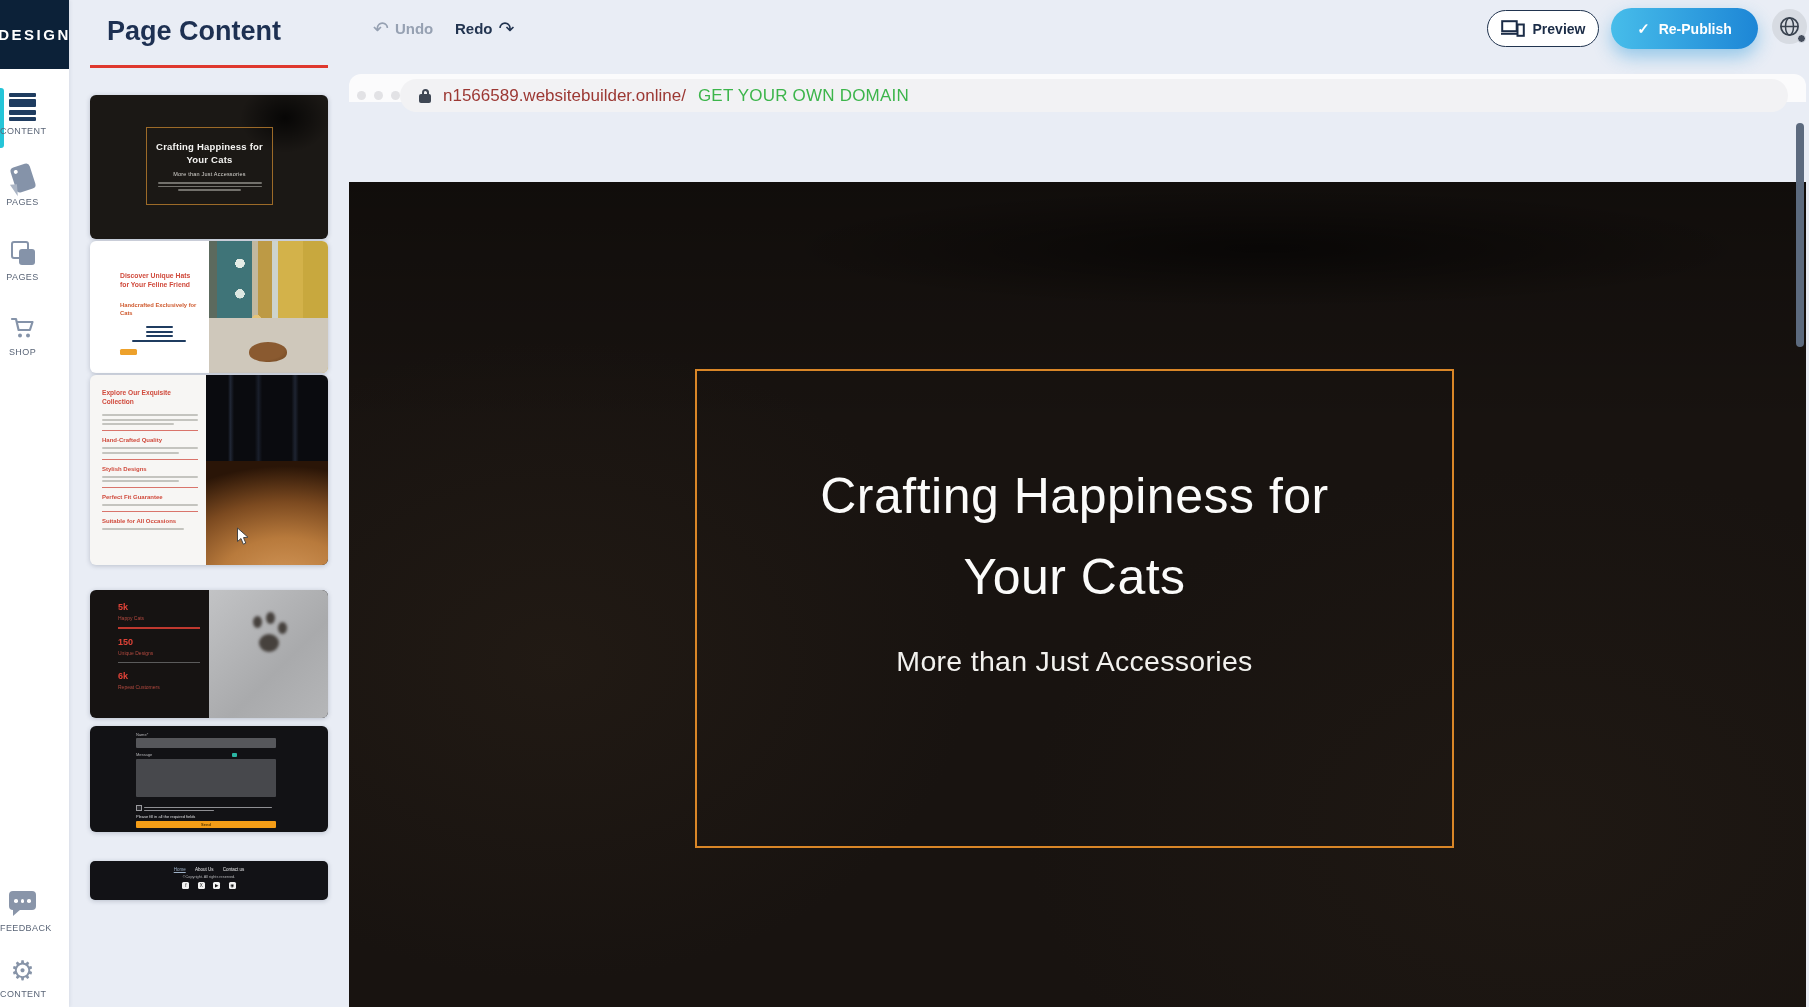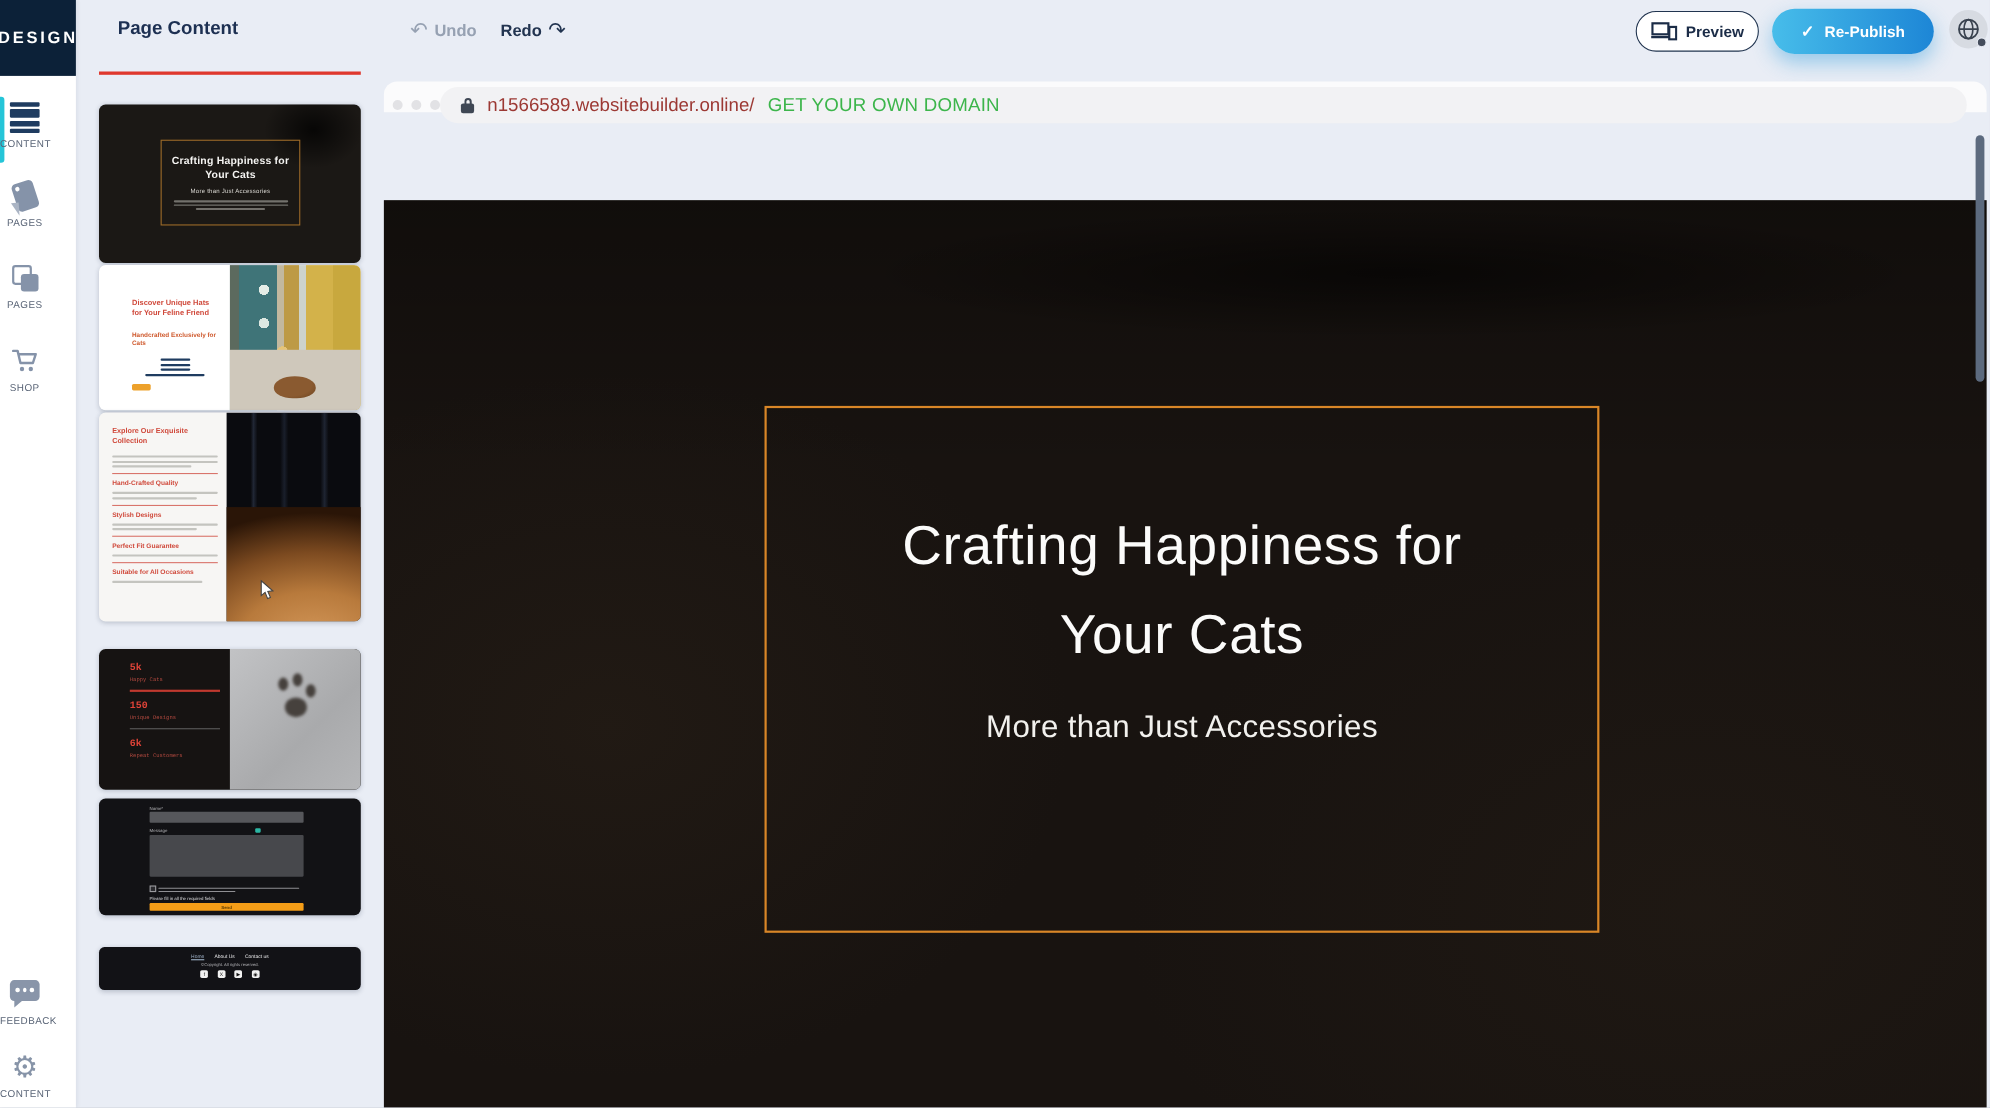--- a/index.html
+++ b/index.html
@@ -22,21 +22,21 @@
   .pages-ic{position:relative;width:24px;height:24px;}
   .pages-ic .pg-back{position:absolute;left:0;top:0;width:14px;height:14px;border:2.5px solid #8593a9;border-radius:3px;background:#fff;}
   .pages-ic .pg-front{position:absolute;right:0;bottom:0;width:16px;height:16px;border-radius:3px;background:#8593a9;}
   .bubble{position:relative;width:27px;height:19px;background:#8995a9;border-radius:4px;}
   .bubble::after{content:"";position:absolute;left:4px;bottom:-6px;border-left:0 solid transparent;border-right:8px solid transparent;border-top:7px solid #8995a9;}
   .bubble .dots{position:absolute;left:0;right:0;top:7px;text-align:center;line-height:0;}
   .bubble .dots i{display:inline-block;width:3.5px;height:3.5px;border-radius:50%;background:#fff;margin:0 1.5px;}
   .gear{font-family:"DejaVu Sans",sans-serif;font-size:27px;color:#8794a8;line-height:27px;}
 
   
-  #panel-title{left:107px;top:16px;font-size:17px;font-weight:bold;color:#1d3052;}
+  #panel-title{left:107px;top:16px;font-size:27px;font-weight:bold;color:#1d3052;}
   #red-line{left:90px;top:65px;width:238px;height:3px;background:#df382e;}
   .thumb{left:90px;width:238px;border-radius:6px;box-shadow:0 1px 5px rgba(20,30,60,.22);cursor:pointer;overflow:hidden;}
   .bar{height:2px;background:#c4c4bf;border-radius:1px;margin:2.5px 0;}
   .bar.d{background:#73716c;}
 
   
   #t1{top:95px;height:144px;background:#1b1815;}
   #t1 .blob{position:absolute;left:150px;top:-12px;width:90px;height:70px;background:radial-gradient(closest-side,rgba(0,0,0,.75),transparent);border-radius:50%;}
   #t1 .mini-box{position:absolute;left:56px;top:32px;width:125px;height:76px;border:1px solid #9c6a28;}
   #t1 .mh{margin-top:13px;color:#f5f4f2;font-size:9.5px;line-height:12.5px;text-align:center;font-weight:bold;letter-spacing:.2px;}
@@ -66,21 +66,21 @@
   #t3 .h{color:#d04a3c;font-size:6.6px;line-height:8.5px;font-weight:bold;margin-bottom:8px;}
   #t3 .item{color:#d04a3c;font-size:6px;font-weight:bold;margin:6px 0 4px;}
   #t3 .div{height:1px;background:#d9746b;margin:5px 0;}
   .photo3{position:absolute;left:116px;top:0;width:122px;height:190px;background:#0a0b0f;}
   .photo3 .streaks{position:absolute;left:0;top:0;width:100%;height:48%;
      background:linear-gradient(90deg,transparent 18%, rgba(90,110,150,.28) 20%, transparent 23%, transparent 40%, rgba(80,100,140,.22) 43%, transparent 46%, transparent 70%, rgba(90,110,150,.25) 73%, transparent 76%);}
   .photo3 .fur{position:absolute;left:0;bottom:0;width:100%;height:55%;
      background:radial-gradient(ellipse 140% 115% at 65% 120%, #d69a5c 0%, #b87a3c 40%, #7c4a20 70%, #2a1507 100%);}
 
   
-  #t4{top:590px;height:128px;background:#161312;font-family:Liberation Mono, monospace;}
+  #t4{top:590px;height:128px;background:#161312;}
   #t4 .txt{position:absolute;left:28px;top:12px;width:82px;}
   #t4 .num{color:#e04338;font-size:9px;font-weight:bold;}
   #t4 .lab{color:#b2493f;font-size:5px;margin:3px 0 6px;}
   #t4 .div-r{height:1.5px;background:#c0392f;margin:4px 0 8px;}
   #t4 .div-g{height:1px;background:#5b5b5b;margin:4px 0 8px;}
   .photo4{position:absolute;left:119px;top:0;width:119px;height:128px;background:linear-gradient(135deg,#c2c3c5,#a9aaac 60%,#b5b6b8);}
   .photo4 i{position:absolute;border-radius:50%;background:#46413d;filter:blur(1.5px);}
 
   
   #t5{top:726px;height:106px;background:#121215;}

